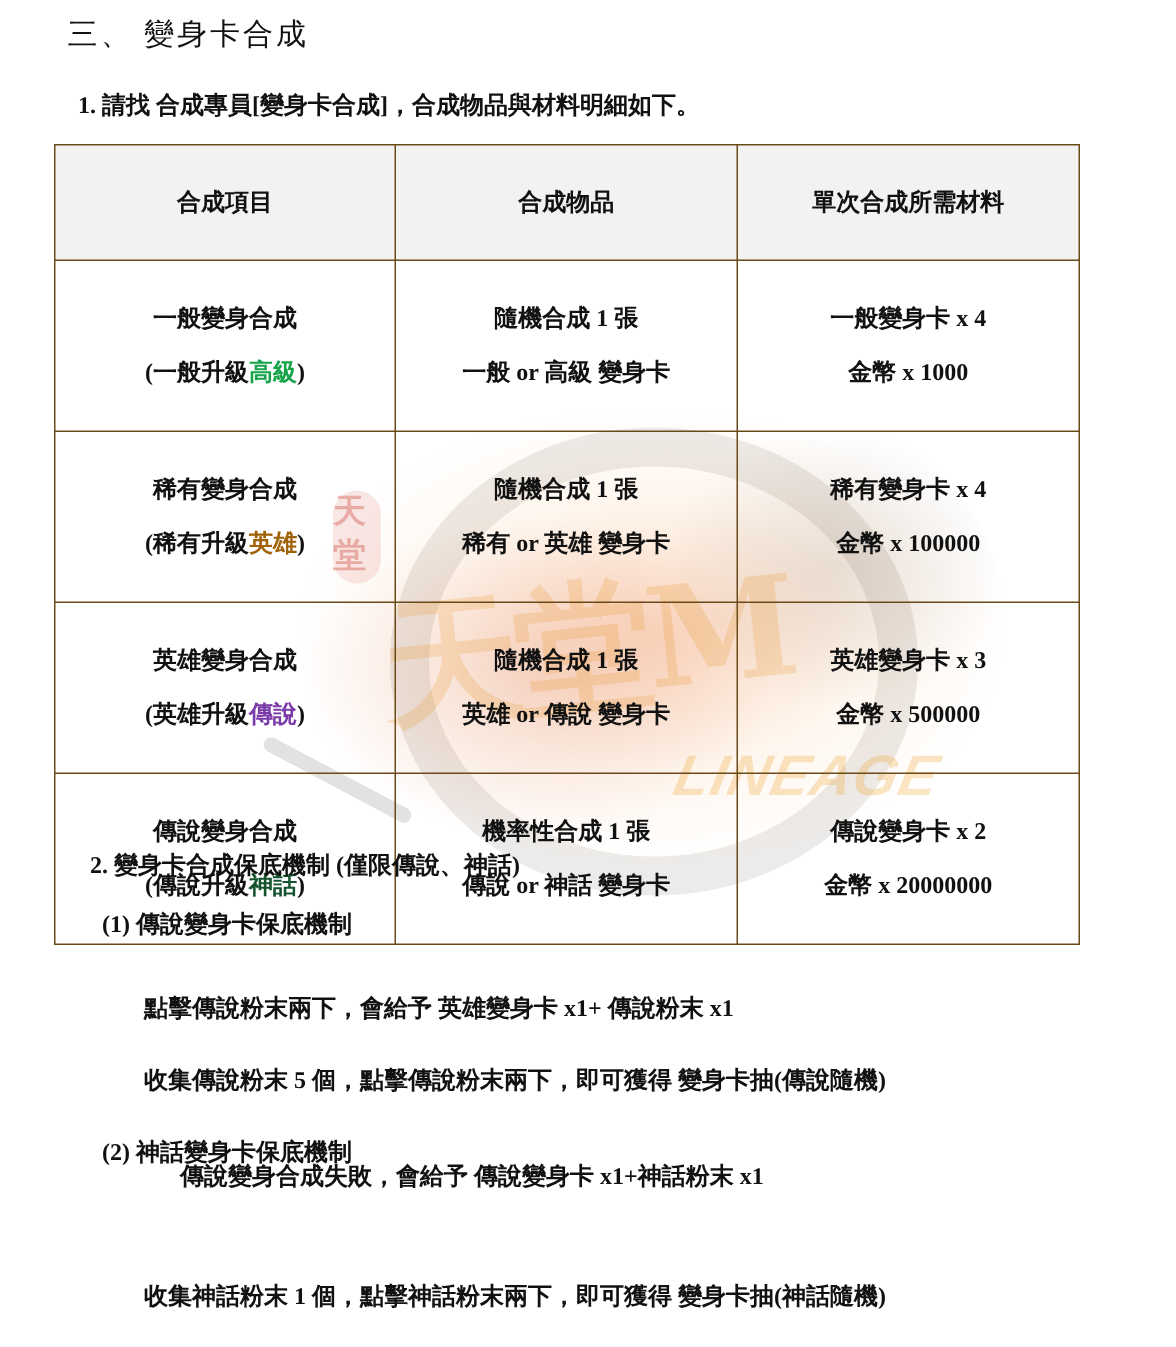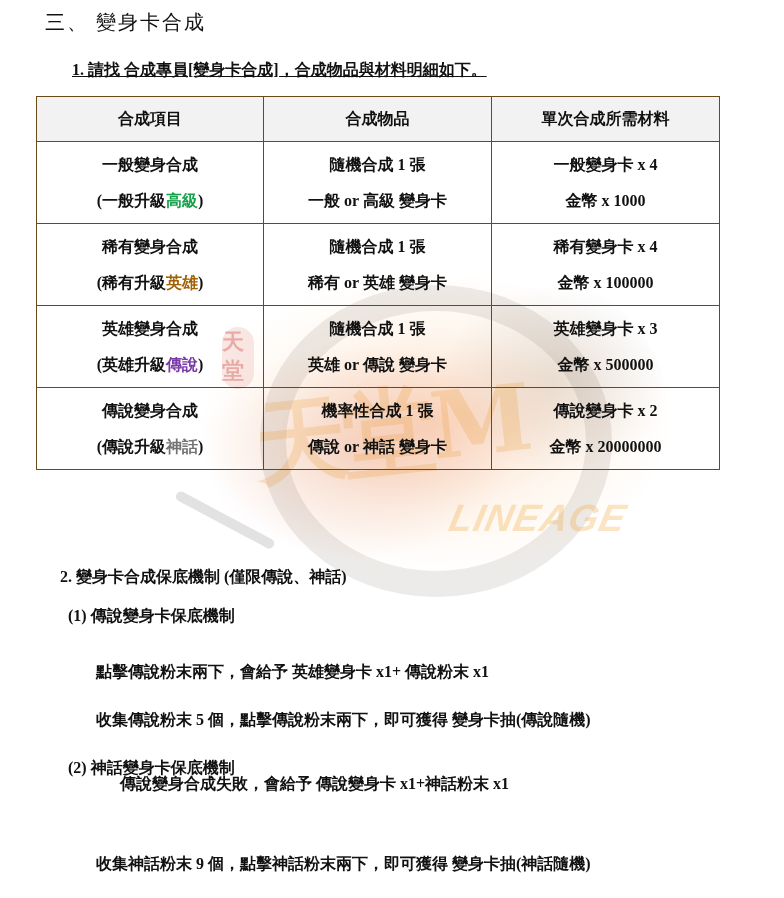--- a/index.html
+++ b/index.html
@@ -117,59 +117,59 @@
     top: 96px;
     width: 683px;
     border-collapse: collapse;
     table-layout: fixed;
     font-size: 16px;
     font-weight: bold;
   }
   table.synth th, table.synth td {
     border: 1.5px solid #6b4a1a;
     text-align: center;
-    padding: 0;
+    padding: 16px;
   }
   table.synth th {
     background: #f2f2f2;
     height: 44px;
     font-weight: bold;
     font-size: 16px;
   }
   table.synth td {
     height: 81px;
     background: transparent;
   }
   .cell-line {
     display: block;
     line-height: 36px;
     white-space: nowrap;
   }
   .hl-green { color: #16a34a; }
   .hl-blue { color: #1d6fd0; }
   .hl-red { color: #a16207; }
   .hl-purple { color: #7a3aa8; }
-  .hl-gold { color: #737373; }
+  .hl-gold { color: #14532d; }
 </style>
 </head>
 <body>
 
 <div class="watermark">
   <div class="wm-glow"></div>
   <div class="wm-ring"></div>
   <div class="wm-blade"></div>
   <div class="wm-seal">天堂</div>
   <div class="wm-title">天堂M</div>
   <div class="wm-lineage">LINEAGE</div>
 </div>
 
 <div class="content">
   <h2 class="section-heading">三、 變身卡合成</h2>
 
-  <p class="para" style="left:72px; top:60px;text-decoration:underline;">1.  請找 合成專員[變身卡合成]，合成物品與材料明細如下。</p>
+  <p class="para" style="left:52px; top:60px;">1.  請找 合成專員[變身卡合成]，合成物品與材料明細如下。</p>
 
   <table class="synth">
     <colgroup>
       <col style="width:227px">
       <col style="width:228px">
       <col style="width:228px">
     </colgroup>
     <thead>
       <tr>
         <th>合成項目</th>
@@ -238,14 +238,14 @@
   </table>
 
   <p class="para" style="left:60px; top:567px;">2.  變身卡合成保底機制 (僅限傳說、神話)</p>
 
   <p class="para" style="left:68px; top:606px;">(1) 傳說變身卡保底機制</p>
   <p class="para" style="left:96px; top:662px;">點擊傳說粉末兩下，會給予  英雄變身卡 x1+  傳說粉末 x1</p>
   <p class="para" style="left:96px; top:710px;">收集傳說粉末 5 個，點擊傳說粉末兩下，即可獲得  變身卡抽(傳說隨機)</p>
 
   <p class="para" style="left:68px; top:758px;">(2) 神話變身卡保底機制</p>
   <p class="para" style="left:96px; top:774px;margin-left:24px;">傳說變身合成失敗，會給予  傳說變身卡 x1+神話粉末 x1</p>
-  <p class="para" style="left:96px; top:854px;">收集神話粉末 9 個，點擊神話粉末兩下，即可獲得  變身卡抽(神話隨機)</p>
+  <p class="para" style="left:96px; top:854px;">收集神話粉末 1 個，點擊神話粉末兩下，即可獲得  變身卡抽(神話隨機)</p>
 </div>
 
 </body></html>

